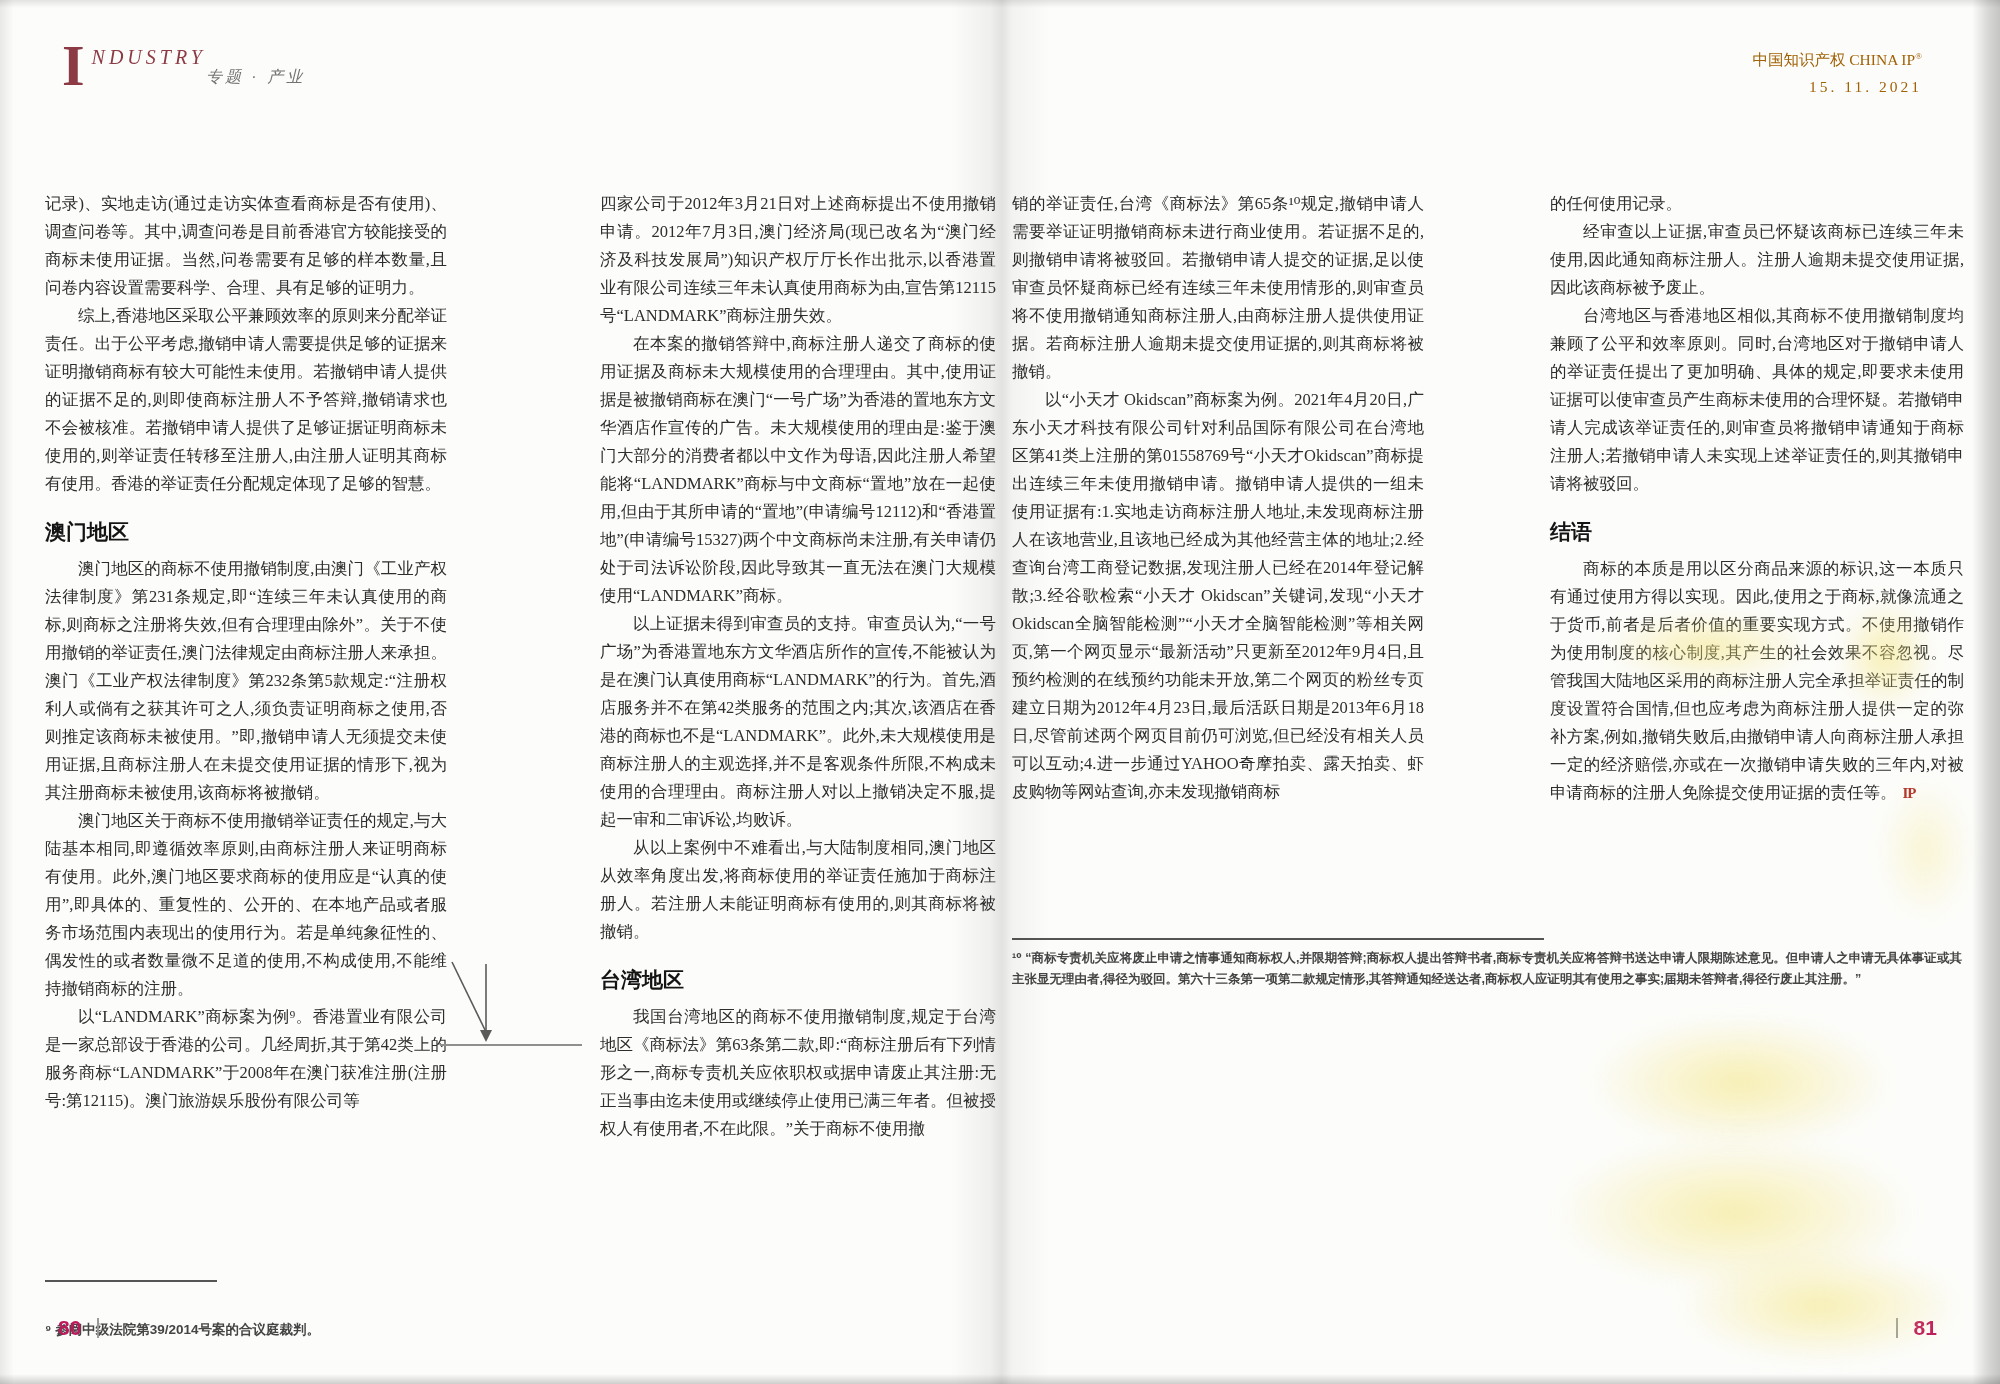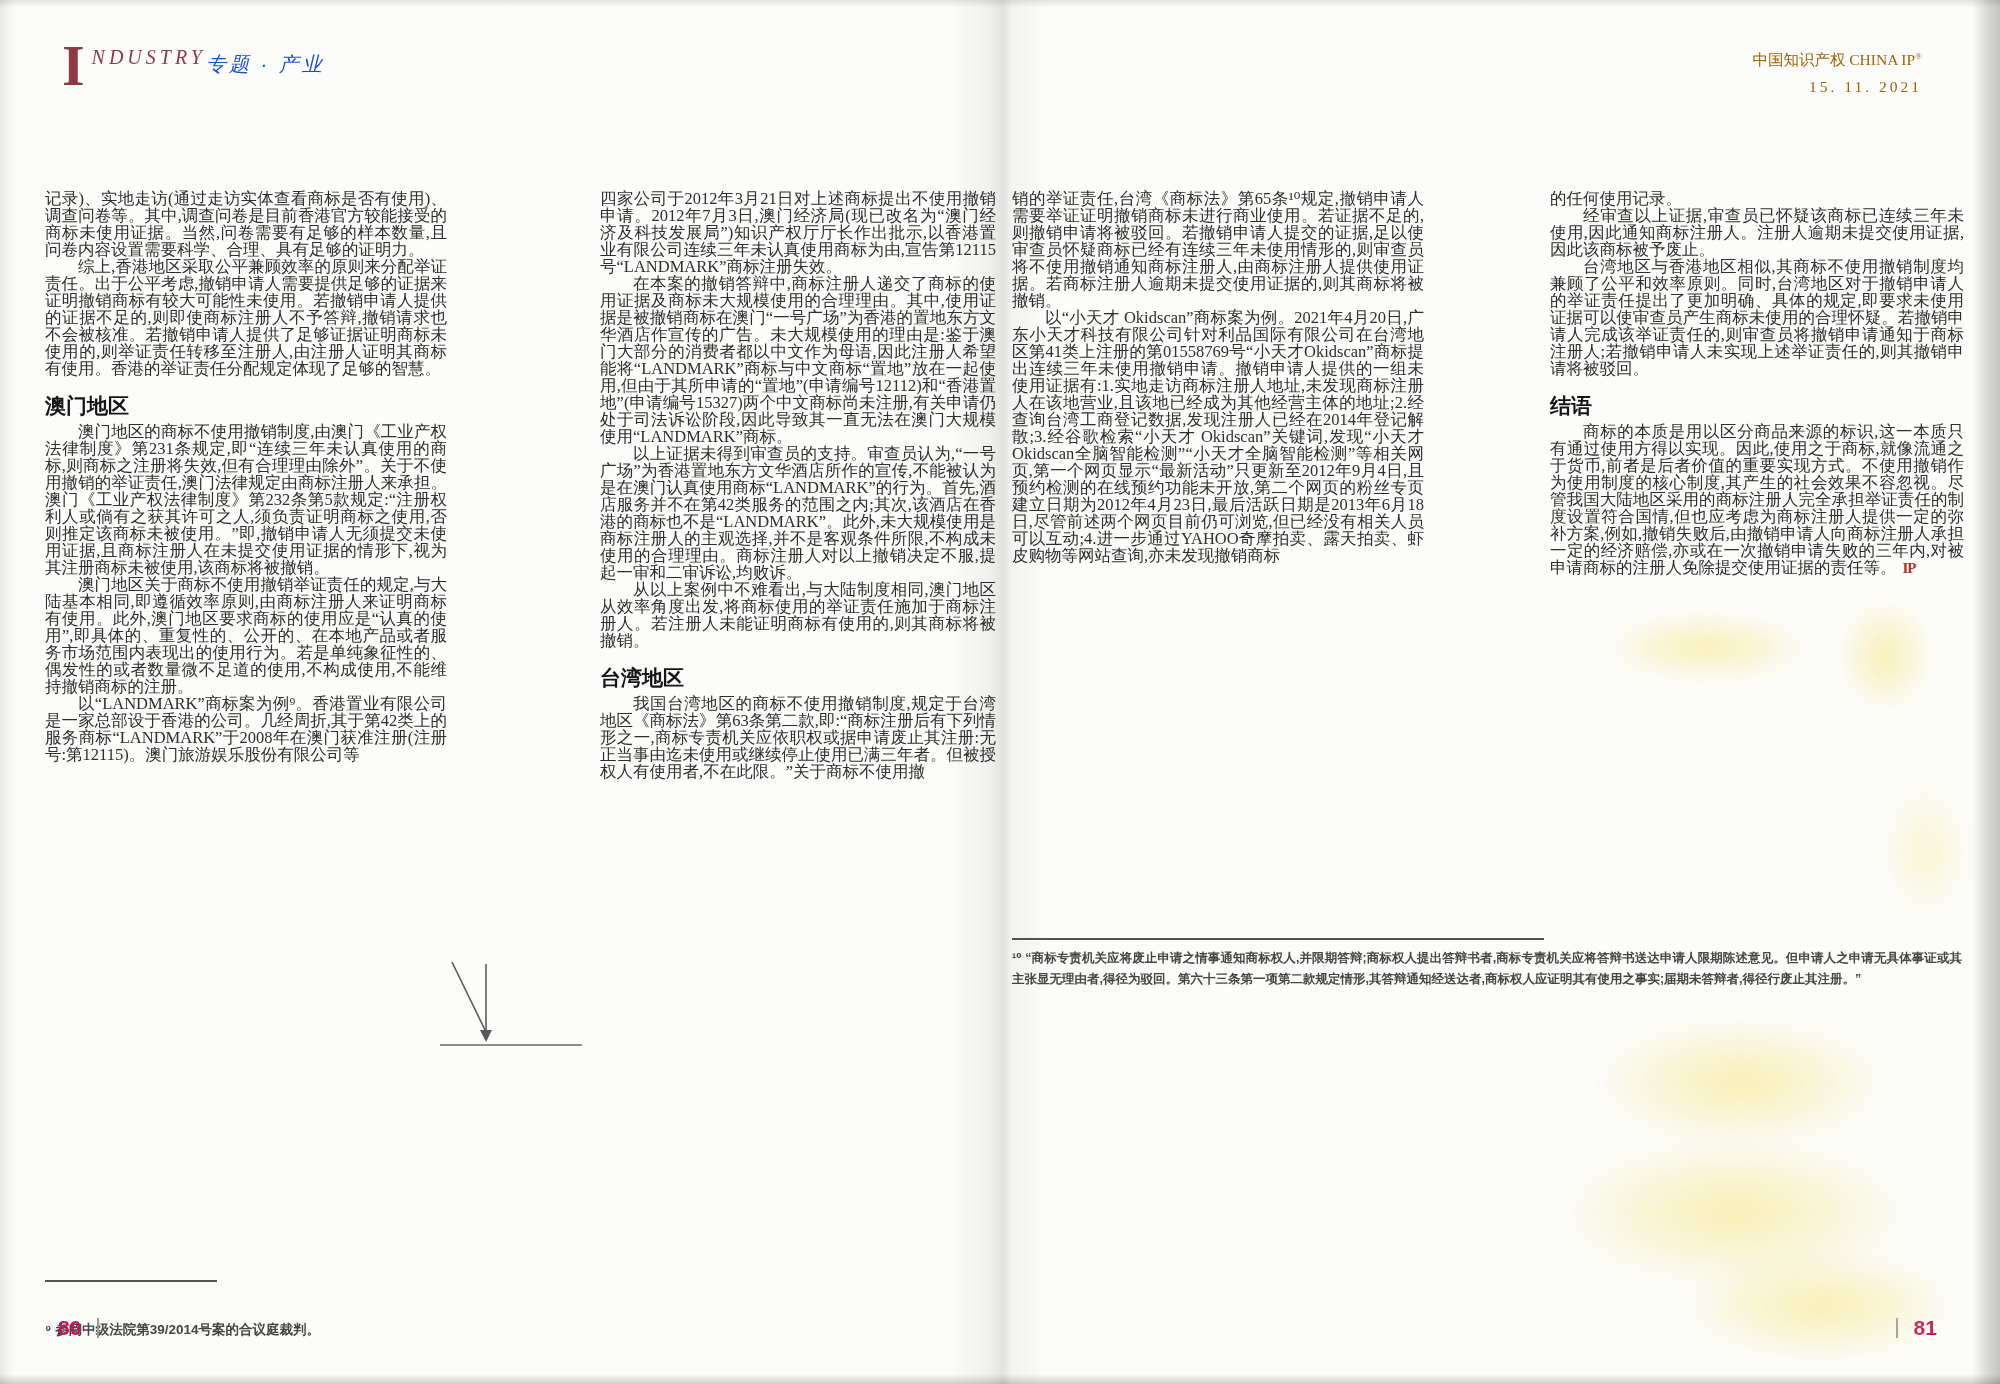--- a/index.html
+++ b/index.html
@@ -25,29 +25,29 @@
     background:linear-gradient(to bottom,rgba(0,0,0,0),rgba(0,0,0,.18));}
   .gutter{position:absolute;left:950px;top:0;width:100px;height:100%;
     background:linear-gradient(to right,rgba(0,0,0,0),rgba(0,0,0,.05) 40%,rgba(0,0,0,.10) 52%,rgba(0,0,0,.04) 62%,rgba(0,0,0,0));}
   .hl{position:absolute;filter:blur(9px);border-radius:50%;
     background:radial-gradient(ellipse at center,rgba(244,228,120,.55),rgba(244,228,120,0) 70%);}
   
   .masthead{position:absolute;left:62px;top:40px;display:flex;align-items:flex-start;}
   .m-initial{font-size:58px;line-height:52px;font-weight:bold;color:var(--masthead-red);}
   .m-right{display:flex;flex-direction:row;margin-left:7px;padding-top:6px;font-style:italic;}
   .m-word{font-size:20px;letter-spacing:4px;color:var(--masthead-red);}
-  .m-sub{font-size:20px;color:#1d4ed8;margin-top:5px;letter-spacing:3px;
+  .m-sub{font-size:16px;color:#737373;margin-top:21px;letter-spacing:3px;
     font-family:"Liberation Sans","DejaVu Sans",sans-serif;}
   .issue{position:absolute;right:78px;top:50px;text-align:right;color:#a16207;
     font-size:15.5px;}
   .issue sup{font-size:9px;}
   .issue-date{margin-top:7px;letter-spacing:3px;}
   
   .col{position:absolute;text-align:justify;color:#2d2d2d;
-    font-size:16.5px;line-height:17px;}
+    font-size:16.5px;line-height:28px;}
   .col p{margin:0;text-indent:2em;}
   .col p.noindent{text-indent:0;}
   .col h2{font-family:"Liberation Sans","DejaVu Sans",sans-serif;
     font-size:21px;margin:20px 0 9px;color:#141414;}
   #col1{left:45px;top:190px;width:402px;}
   #col2{left:600px;top:190px;width:396px;}
   #col3{left:1012px;top:190px;width:412px;height:748px;overflow:hidden;}
   #col4{left:1550px;top:190px;width:414px;}
   .endmark{color:var(--endmark-red);font-weight:bold;margin-left:6px;
     letter-spacing:-1px;font-size:15px;}

